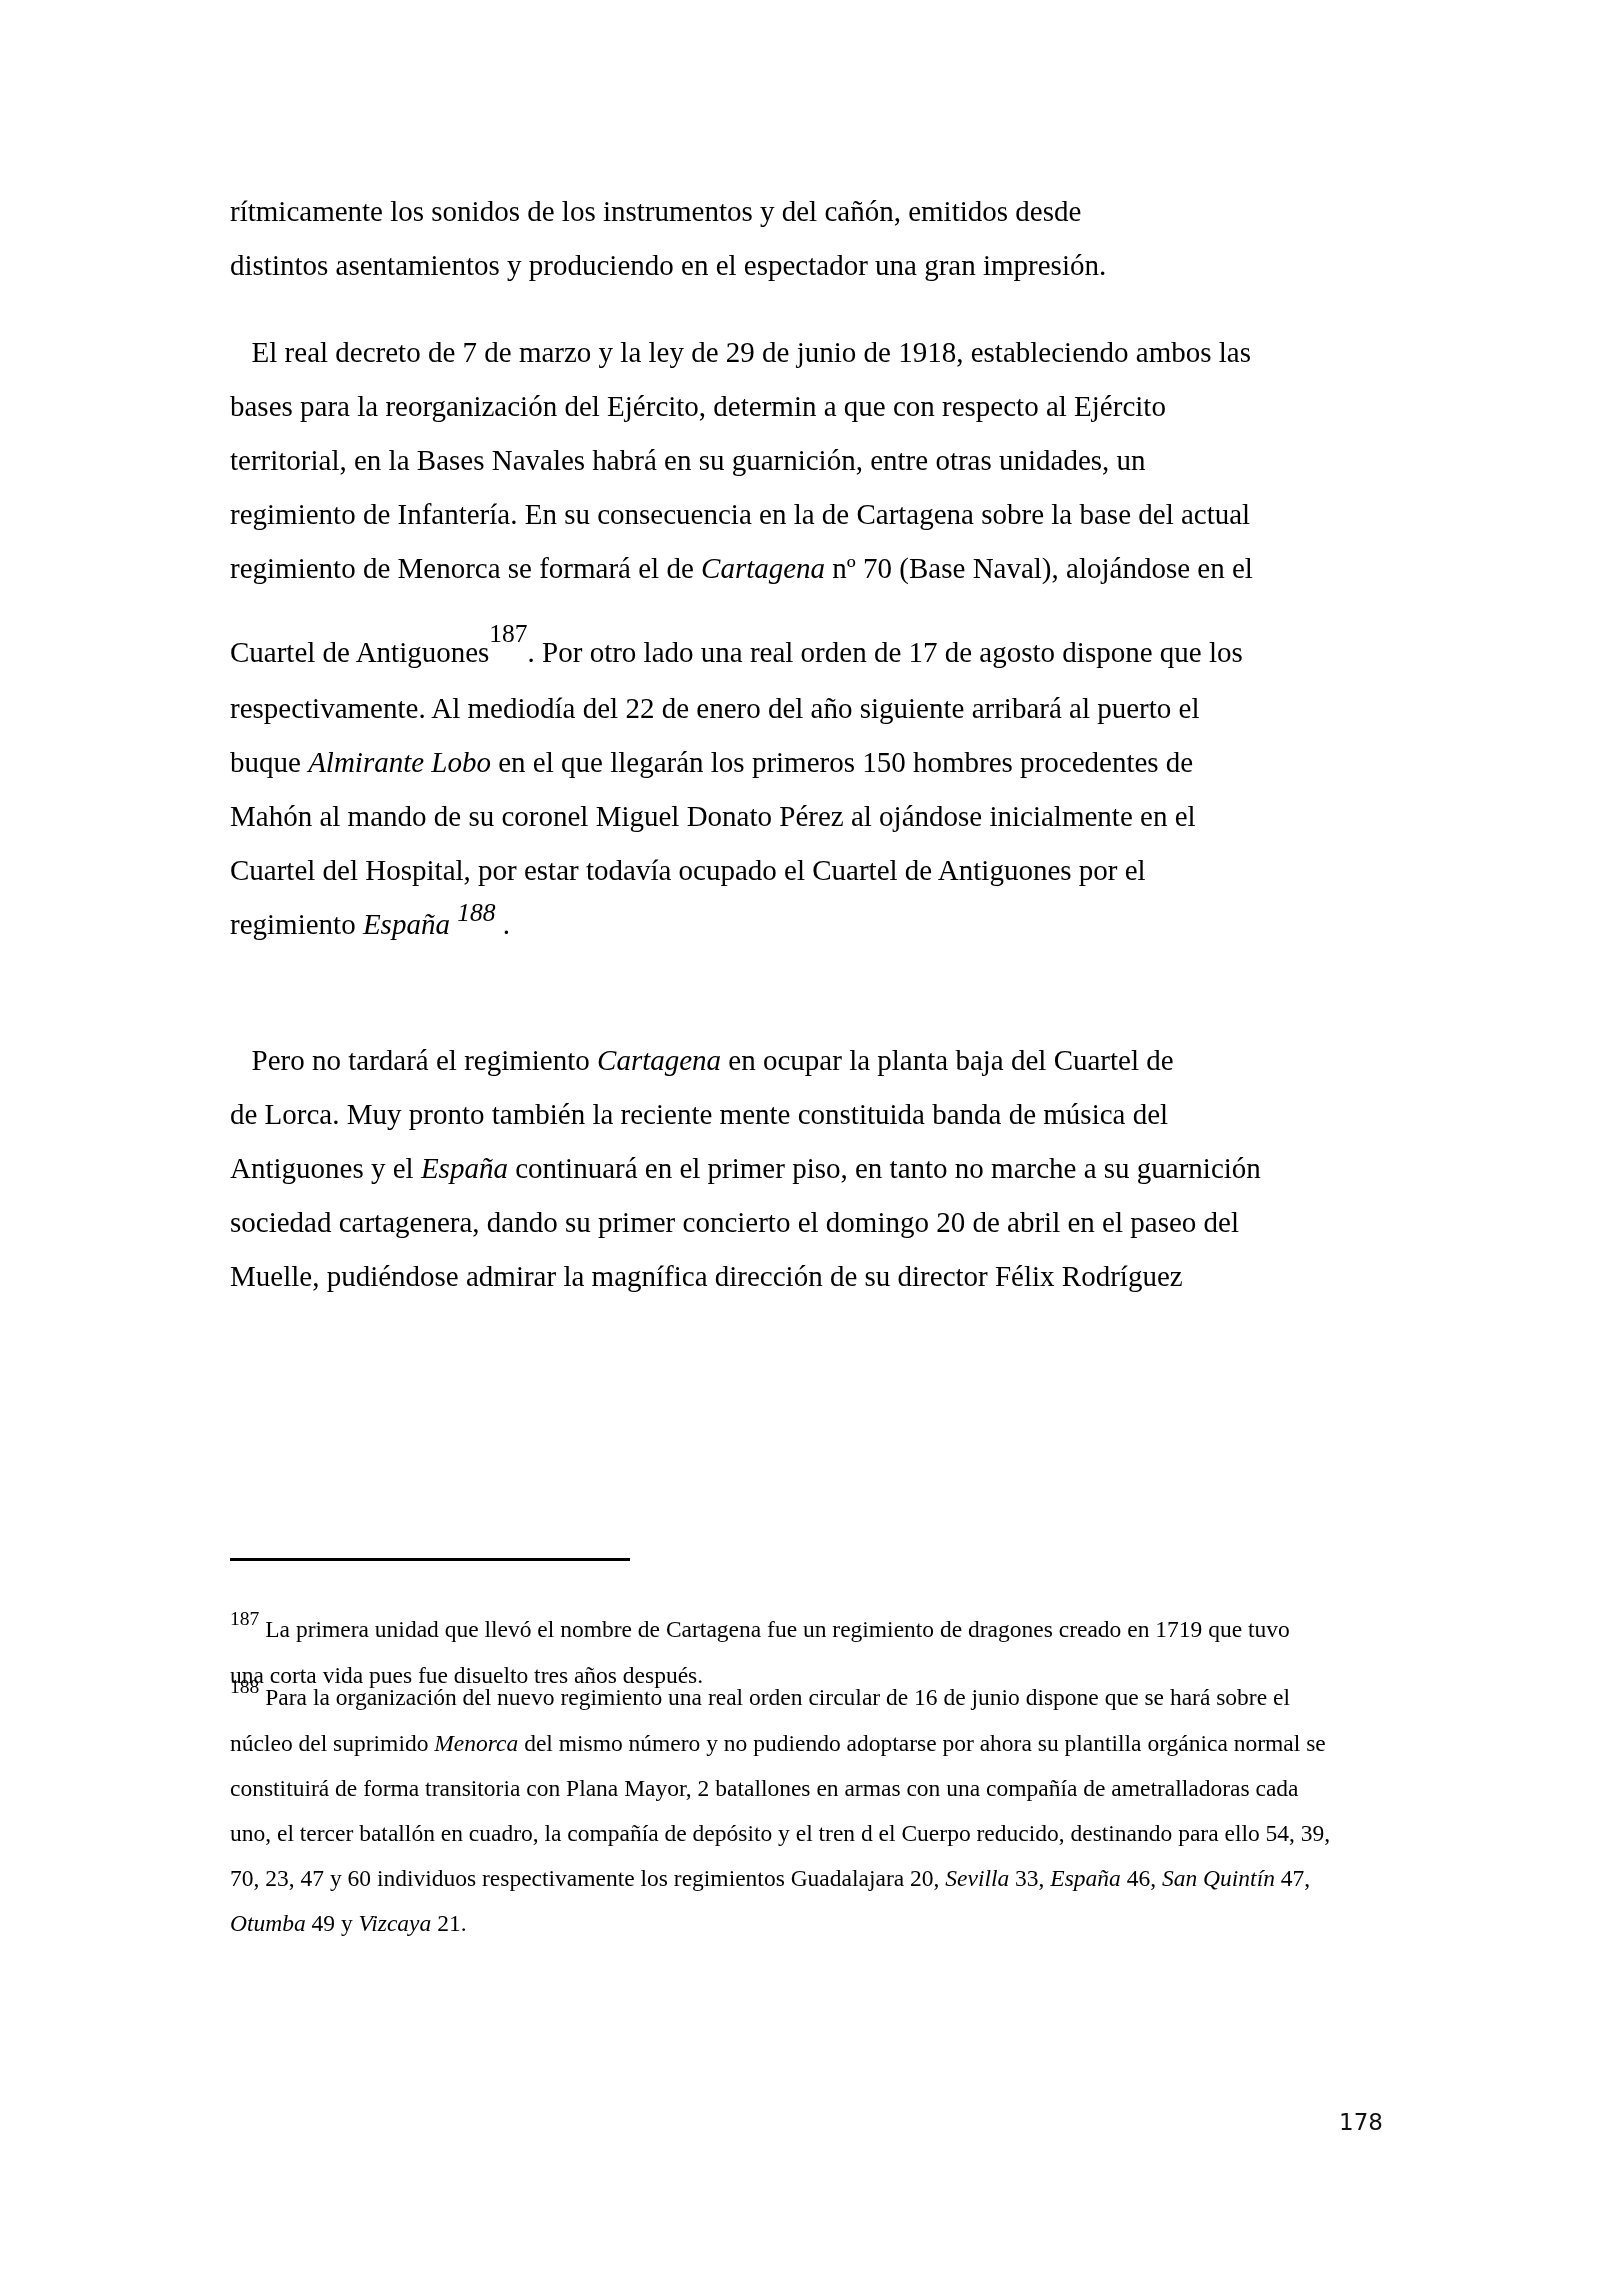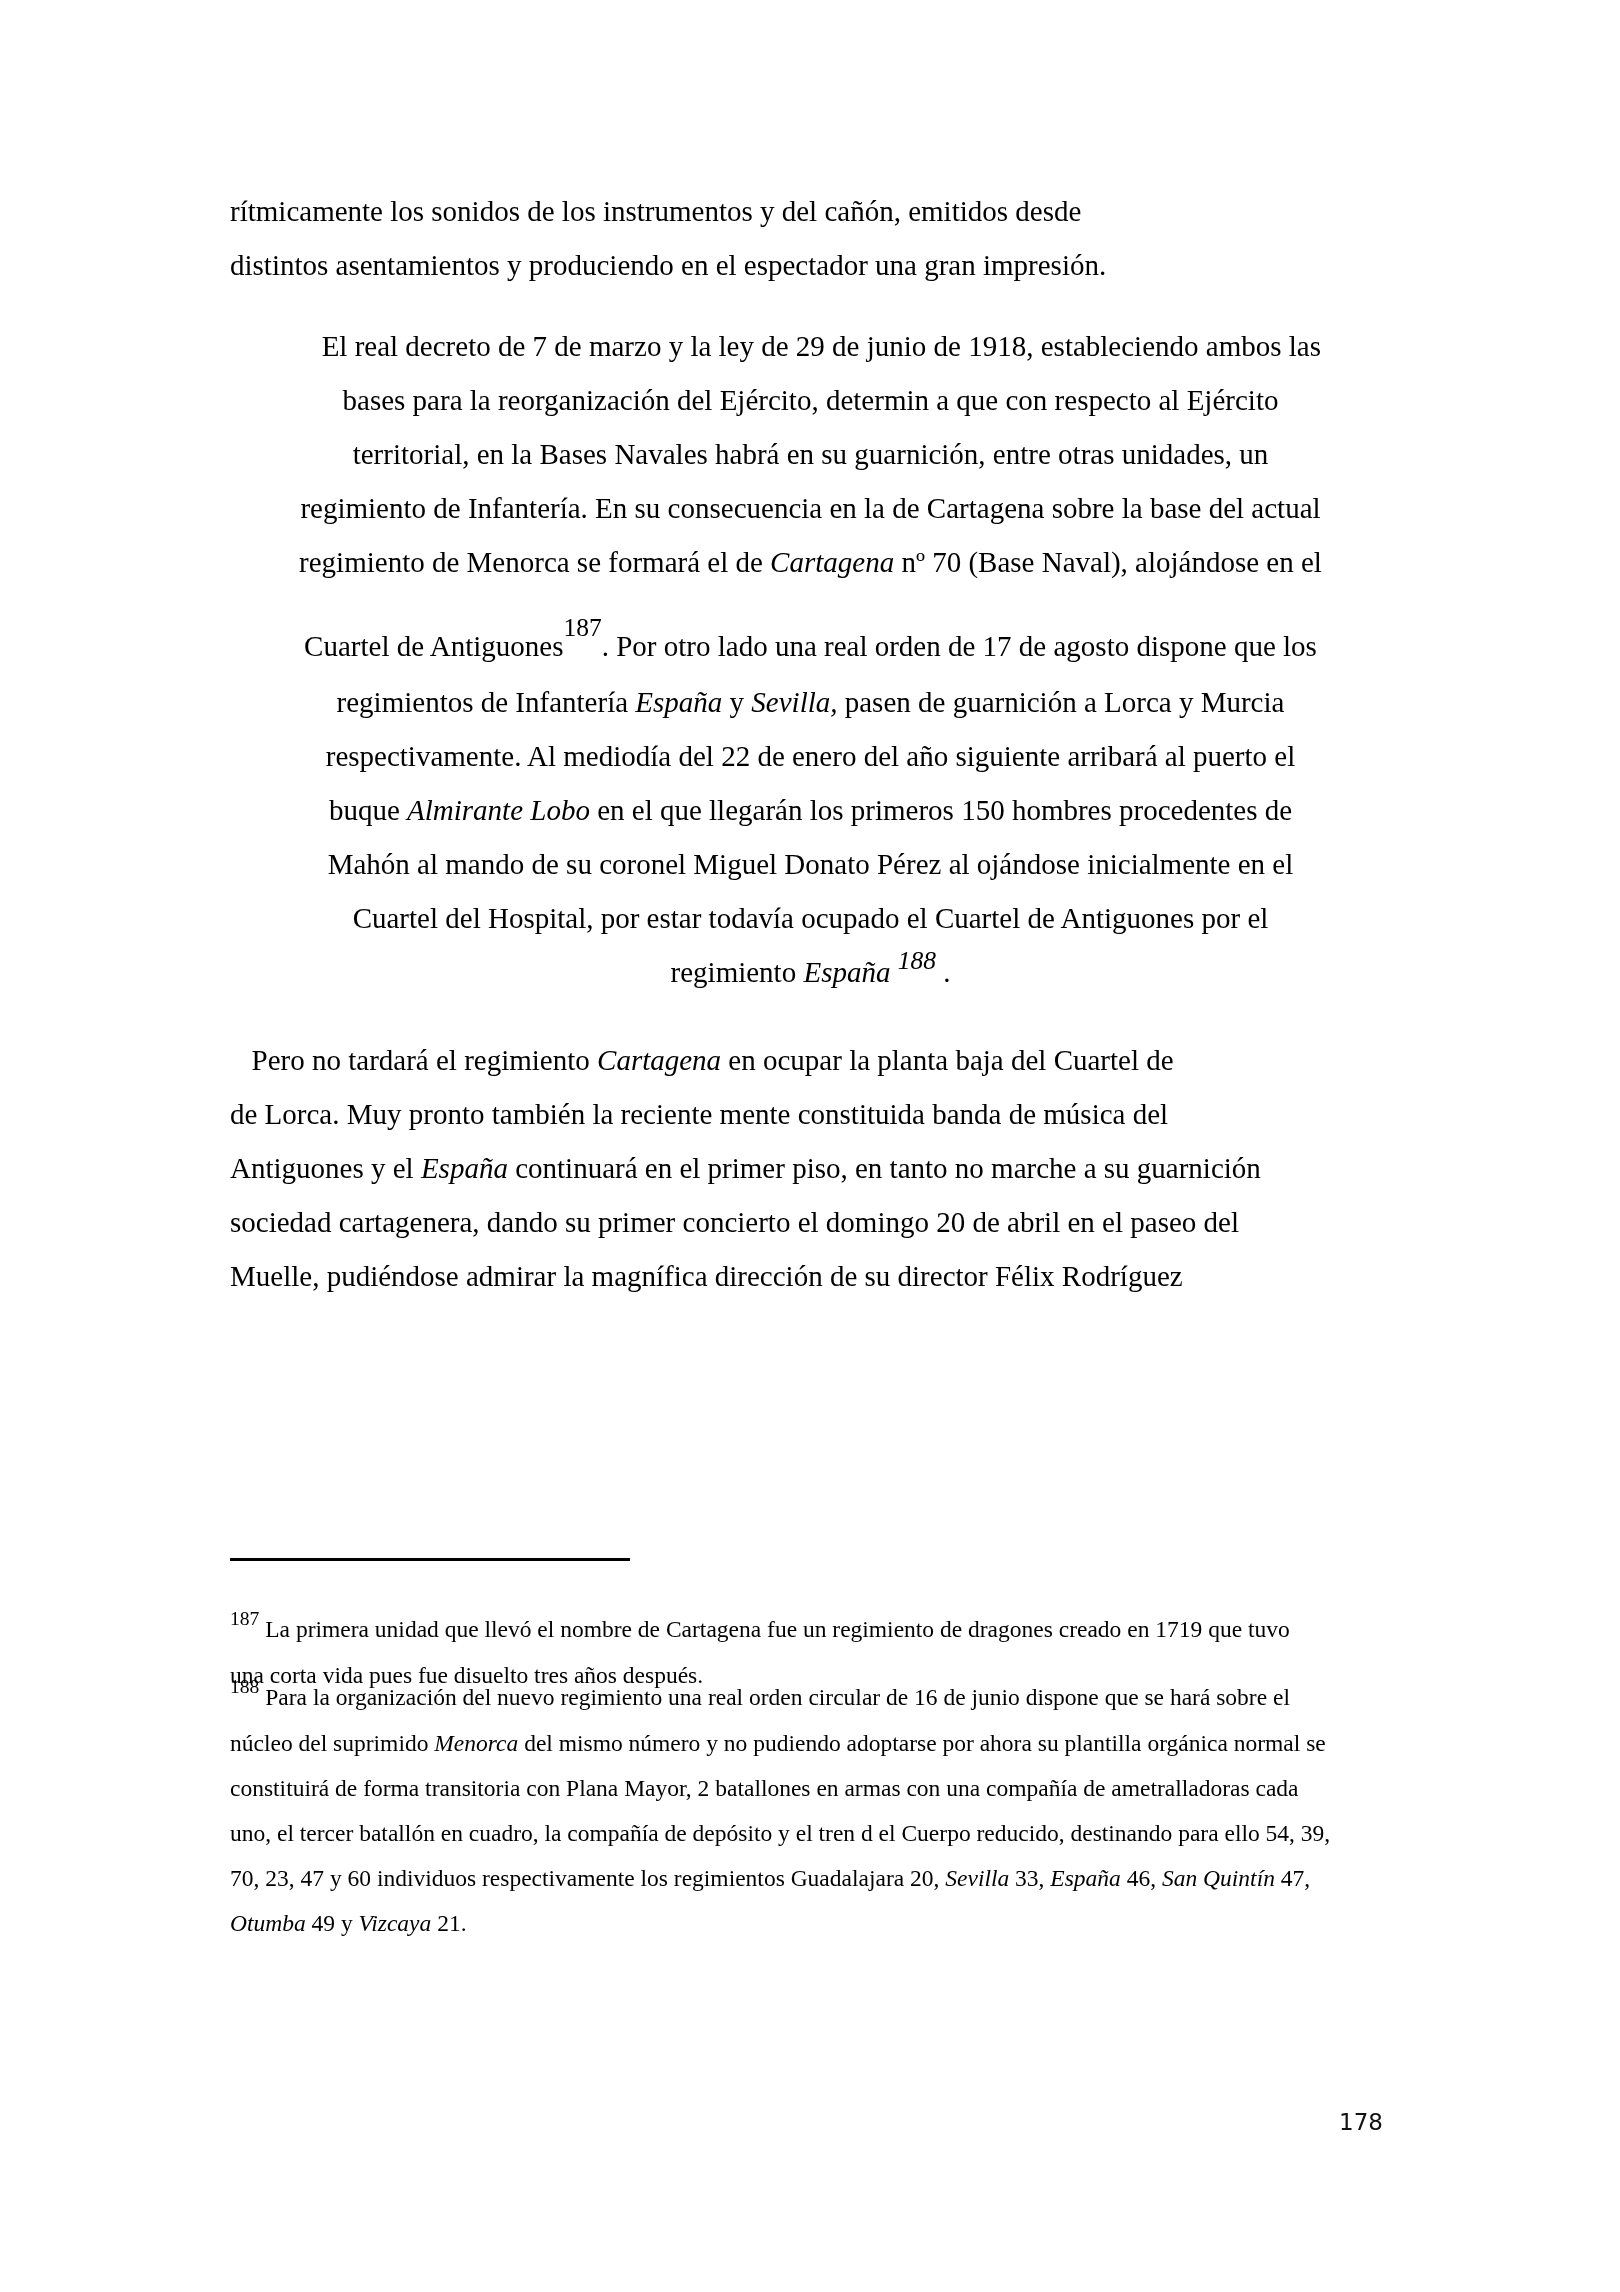--- a/index.html
+++ b/index.html
@@ -21,21 +21,21 @@
     width: 1161px;
   }
   .para {
     position: absolute;
     left: 0;
     width: 1161px;
     font-size: 29px;
     line-height: 54px;
   }
   .para-1 { top: 0; }
-  .para-2 { top: 135px; text-align: center; }
+  .para-2 { top: 141px; }
   .para-3 { top: 849px; }
   .para.indent .line:first-child { text-indent: 21.6px; }
   .line { white-space: nowrap; }
   .line.sup-gap { margin-top: 30px; }
   
   .run-n { font-style: normal; }
   .run-i { font-style: italic; margin-top: 16px; }
   .run-sh { font-size: 25.5px; position: relative; top: -19.6px; }   
   .run-si { font-size: 25.5px; position: relative; top: -12.7px; font-style: italic; } 
   .run-f  { font-size: 19.6px; position: relative; top: -11.8px; }   
@@ -80,21 +80,20 @@
       <div class="line"><span class="run-n">distintos asentamientos y produciendo en el espectador una gran impresión.</span></div>
     </div>
 
     <div class="para para-2 indent">
       <div class="line"><span class="run-n">El real decreto de 7 de marzo y la ley de 29 de junio de 1918, estableciendo ambos las</span></div>
       <div class="line"><span class="run-n">bases para la reorganización del Ejército, determin a que con respecto al Ejército</span></div>
       <div class="line"><span class="run-n">territorial, en la Bases Navales habrá en su guarnición, entre otras unidades, un</span></div>
       <div class="line"><span class="run-n">regimiento de Infantería. En su consecuencia en la de Cartagena sobre la base del actual</span></div>
       <div class="line"><span class="run-n">regimiento de Menorca se formará el de </span><span class="run-i">Cartagena</span><span class="run-n"> nº 70 (Base Naval), alojándose en el</span></div>
       <div class="line sup-gap"><span class="run-n">Cuartel de Antiguones</span><span class="run-sh">187</span><span class="run-n">. Por otro lado una real orden de 17 de agosto dispone que los</span></div>
-      <div class="line"><span class="run-n">regimientos de Infantería </span><span class="run-i">España</span><span class="run-n"> y </span><span class="run-i">Sevilla,</span><span class="run-n"> pasen de guarnición a Lorca y Murcia</span></div>
       <div class="line"><span class="run-n">respectivamente. Al mediodía del 22 de enero del año siguiente arribará al puerto el</span></div>
       <div class="line"><span class="run-n">buque </span><span class="run-i">Almirante Lobo</span><span class="run-n"> en el que llegarán los primeros 150 hombres procedentes de</span></div>
       <div class="line"><span class="run-n">Mahón al mando de su coronel Miguel Donato Pérez al ojándose inicialmente en el</span></div>
       <div class="line"><span class="run-n">Cuartel del Hospital, por estar todavía ocupado el Cuartel de Antiguones por el</span></div>
       <div class="line"><span class="run-n">regimiento </span><span class="run-i">España </span><span class="run-si">188</span><span class="run-n"> .</span></div>
     </div>
 
     <div class="para para-3 indent">
       <div class="line"><span class="run-n">Pero no tardará el regimiento </span><span class="run-i">Cartagena</span><span class="run-n"> en ocupar la planta baja del Cuartel de</span></div>
       <div class="line"><span class="run-n">de Lorca. Muy pronto también la reciente mente constituida banda de música del</span></div>

